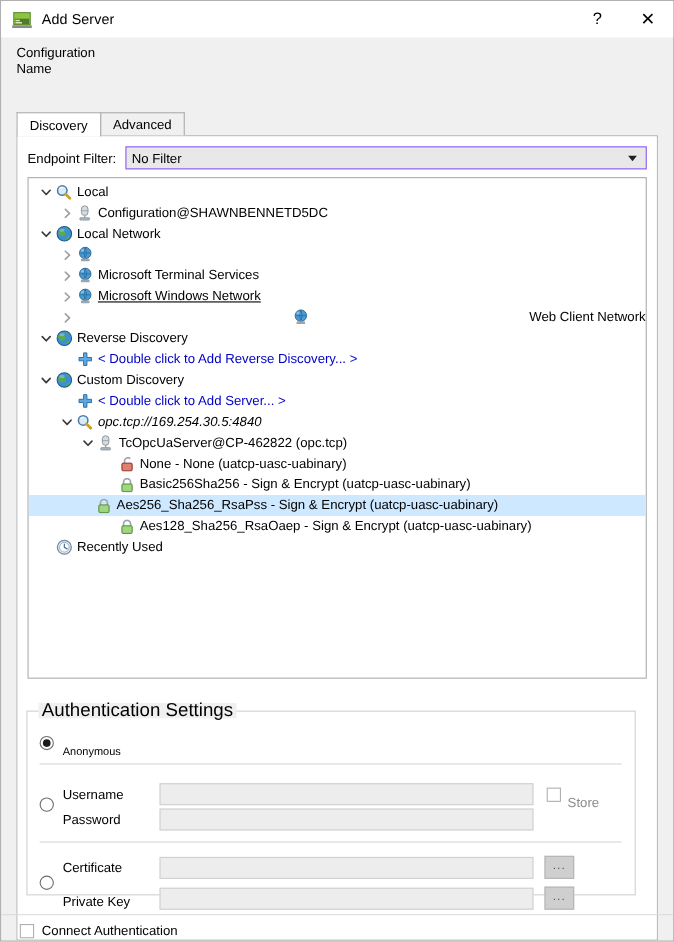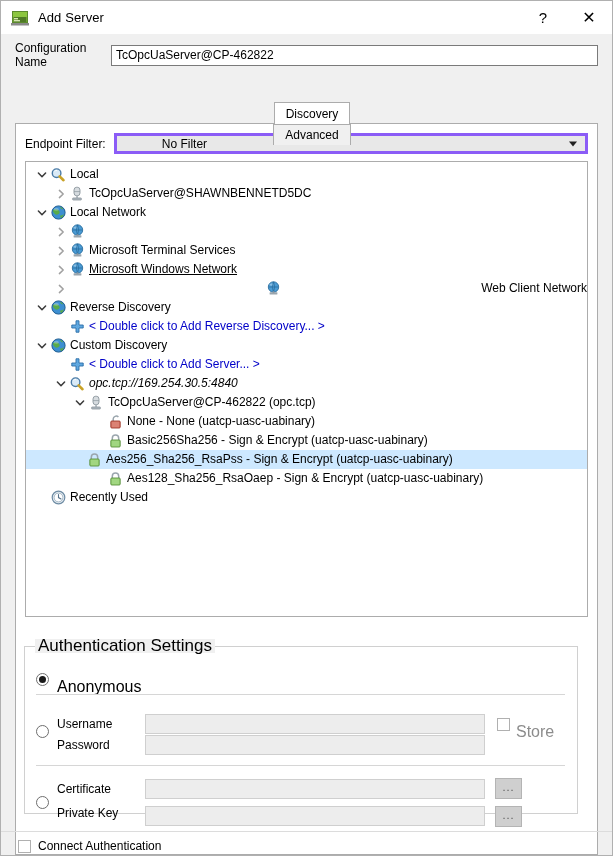--- a/index.html
+++ b/index.html
@@ -109,23 +109,22 @@
     outline: none;
   }
 
   
   .tabstrip {
     position: absolute;
     left: 14px; top: 68px;
     right: 4px;
     height: 22px;
     display: flex;
-    align-items: center;
+    align-items: flex-start;
     z-index: 3;
-    flex-direction: column;
   }
   .tab {
     height: 21px;
     line-height: 21px;
     padding: 0 11px;
     font-size: 12px;
     border: 1px solid #acacac;
     border-bottom: none;
     background: #f0f0f0;
     box-sizing: border-box;
@@ -168,28 +167,27 @@
     align-items: center;
   }
   .filter-label {
     font-size: 12px;
     margin-right: 8px;
     white-space: nowrap;
   }
   .combo {
     flex: 1;
     height: 21px;
-    border: 3px solid #8b5cf6;
+    border: 1px solid #8b5cf6;
     background: #e8e8e8;
     display: flex;
     align-items: center;
     box-sizing: border-box;
     position: relative;
     cursor: default;
-    padding-left: 40px;
   }
   .combo-value {
     font-size: 12px;
     padding-left: 5px;
     color: #000;
   }
   .combo-arrow {
     position: absolute;
     right: 8px; top: 50%;
     transform: translateY(-50%);
@@ -305,21 +303,21 @@
   }
 
   .anon-row {
     position: absolute;
     left: 12px; top: 16px;
     display: flex;
     align-items: center;
   }
   .anon-label {
     margin-left: 8px;
-    font-size: 16px;
+    font-size: 10px;
     margin-top: 16px;
   }
 
   .hsep {
     position: absolute;
     left: 12px;
     right: 13px;
     height: 1px;
     background: #d6d6d6;
   }
@@ -377,21 +375,21 @@
     flex: none;
     display: inline-block;
     cursor: default;
   }
   .store-wrap {
     display: flex;
     align-items: center;
   }
   .store-label {
     margin-left: 6px;
-    font-size: 16px;
+    font-size: 12px;
     color: #8c8c8c;
     margin-top: 16px;
   }
 
   
   .footer-sep {
     position: absolute;
     left: 0; right: 0;
     top: 797px;
     height: 1px;
@@ -429,21 +427,20 @@
     <div class="title-buttons">
       <div class="tb-btn help">?</div>
       <div class="tb-btn close">✕</div>
     </div>
   </div>
 
   <div class="content">
 
     <div class="cfg-row">
       <div class="cfg-label">Configuration Name</div>
-      <input class="cfg-input" type="text" value="TcOpcUaServer@CP-462822" style="">
     </div>
 
     <div class="tabstrip">
       <div class="tab active">Discovery</div>
       <div class="tab">Advanced</div>
     </div>
 
     <div class="tabpanel">
       <div class="tabpanel-inner">
 
@@ -479,21 +476,21 @@
                   </svg>
                 </span>
                 <span class="ticon">
                   <svg width="14" height="15" viewBox="0 0 14 15">
                     <rect x="4" y="1.2" width="6" height="8.6" rx="2.8" fill="#d7dce0" stroke="#8c969d" stroke-width="0.9"></rect>
                     <path d="M4 5.6 h6" stroke="#8c969d" stroke-width="0.7"></path>
                     <rect x="6.4" y="9.8" width="1.3" height="2.2" fill="#9aa5ad"></rect>
                     <rect x="2.6" y="11.9" width="8.8" height="2.2" rx="0.6" fill="#aab3ba" stroke="#8c969d" stroke-width="0.7"></rect>
                   </svg>
                 </span>
-                <span class="tlabel">TcOpcUaServer@SHAWNBENNETD5DC</span>
+                <span class="tlabel">Configuration@SHAWNBENNETD5DC</span>
               </div>
               <div class="trow" style="padding-left: 8px;">
                 <span class="chev">
                   <svg width="10" height="10" viewBox="0 0 10 10">
                     <path d="M1.4 3 L5 6.8 L8.6 3" fill="none" stroke="#3a3a3a" stroke-width="1.5" stroke-linecap="round" stroke-linejoin="round"></path>
                   </svg>
                 </span>
                 <span class="ticon">
                   <svg width="15" height="15" viewBox="0 0 15 15">
                     <circle cx="7.5" cy="7.5" r="6.6" fill="#3d8fd1"></circle>
@@ -764,21 +761,21 @@
         <div class="auth-block" style="left:0; top:126px; width:100%; height:60px;">
           <div class="auth-radio-col" style="height:60px; align-items:center; display:flex;">
             <span class="radio"></span>
           </div>
           <div style="position:relative; flex:1; height:60px;">
             <div style="position:absolute; left:0; top:6px; display:flex; align-items:center; width:100%;">
               <span class="field-label">Certificate</span>
               <input class="field-input" style="width: 340px;" type="text" value="">
               <span class="browse-btn" style="margin-left:10px;">...</span>
             </div>
-            <div style="position:absolute; left:0; top:34px; display:flex; align-items:flex-start; width:100%;">
+            <div style="position:absolute; left:0; top:34px; display:flex; align-items:flex-end; width:100%;">
               <span class="field-label">Private Key</span>
               <input class="field-input" style="width: 340px;" type="text" value="">
               <span class="browse-btn" style="margin-left:10px;">...</span>
             </div>
           </div>
         </div>
 
       </div>
     </div>
 

